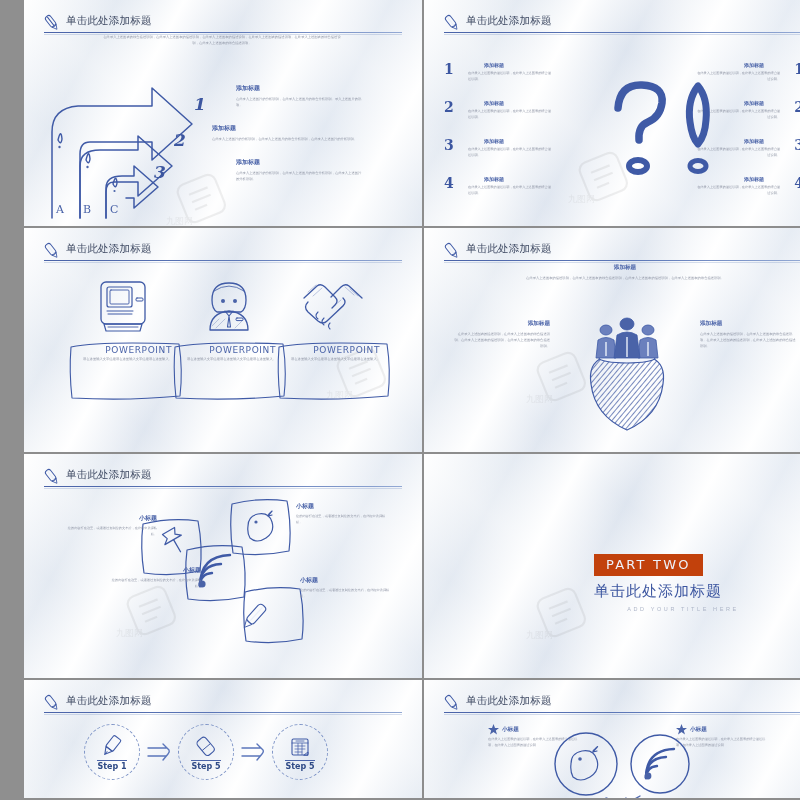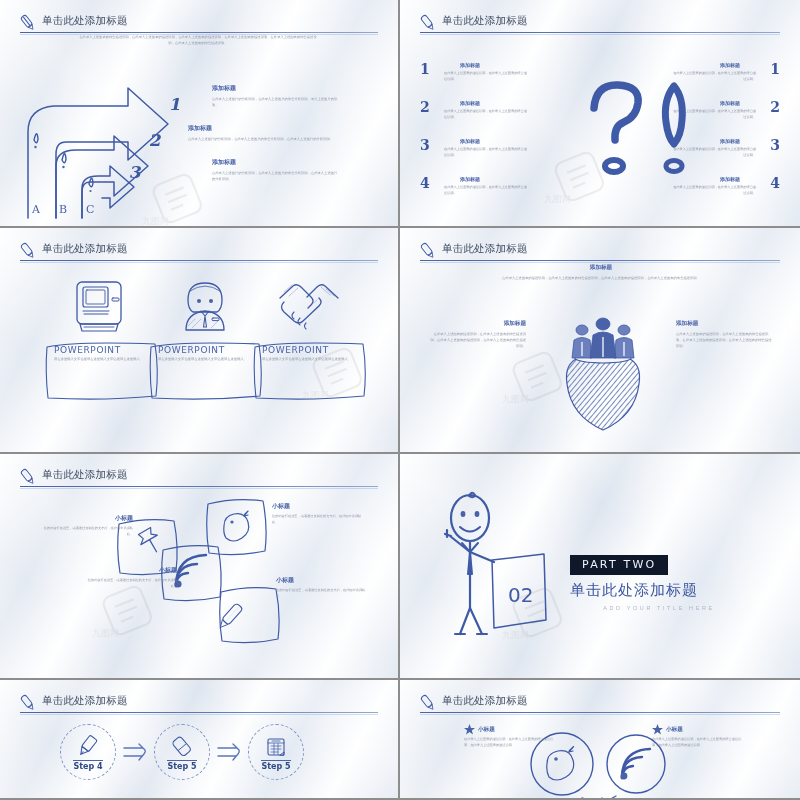--- a/index.html
+++ b/index.html
@@ -7,21 +7,21 @@
   body {
     font-family:"Liberation Sans","DejaVu Sans",sans-serif;
     background:#9a9a9a;
     overflow:hidden;
   }
   .sheet { position:relative; width:800px; height:800px; background:#8f8f8f; }
 
   
   .grid { position:absolute; inset:0; display:grid;
           grid-template-columns:400px 400px;
-          grid-template-rows:228px 226px 226px 120px; }
+          grid-template-rows:228px 226px 226px 120px;margin-left:24px; }
   .slide { position:relative; overflow:hidden;
            background:#f4f6f9;
            border-right:2px solid #8d8d8d;
            border-bottom:2px solid #8d8d8d; }
   .slide:nth-child(2n){ border-right:none; }
   .slide::before{ 
      content:""; position:absolute; inset:0; pointer-events:none;
      background:
        linear-gradient(118deg, rgba(255,255,255,.95) 0%, rgba(222,229,238,.55) 18%, rgba(255,255,255,.98) 31%, rgba(214,222,234,.5) 44%, rgba(255,255,255,.95) 58%, rgba(223,230,240,.6) 71%, rgba(255,255,255,.96) 85%, rgba(218,226,237,.55) 100%),
        linear-gradient(38deg, rgba(255,255,255,.8) 0%, rgba(228,234,243,.45) 22%, rgba(255,255,255,.85) 40%, rgba(225,232,241,.4) 62%, rgba(255,255,255,.9) 80%, rgba(230,236,244,.45) 100%),
@@ -64,21 +64,21 @@
                color:#3c56a0; font-family:"DejaVu Serif",serif; }
   .s2-row .tt{ position:absolute; top:0px; font-size:5px; color:#4a63a8; font-weight:bold; }
   .s2-row .dd{ position:absolute; top:9px; font-size:3.2px; line-height:1.8; color:#8d93a3; width:86px; }
   .s2-col.L .n{ left:2px; } .s2-col.L .tt{ left:42px; } .s2-col.L .dd{ left:26px; }
   .s2-col.R .n{ right:2px; } .s2-col.R .tt{ right:42px; } .s2-col.R .dd{ right:26px; text-align:right; }
   .s2-mid { position:absolute; left:186px; top:74px; width:130px; height:110px; }
 
   
   .s3-col { position:absolute; top:48px; width:114px; }
   .s3-col .ic { height:62px; display:flex; align-items:center; justify-content:center; }
-  .s3-box { position:relative; height:63px; padding:7px 10px 0; text-align:left; }
+  .s3-box { position:relative; height:63px; padding:7px 10px 0; text-align:right; }
   .s3-box .pp { font-size:9px; color:#4a63a8; letter-spacing:.6px; line-height:1.15;
                 font-family:"DejaVu Sans",sans-serif; }
   .s3-box .dd { font-size:3.3px; line-height:1.8; color:#8d93a3; margin-top:2px; }
 
   
   .s4-top { position:absolute; left:96px; top:36px; width:210px; text-align:center; }
   .s4-top .t { font-size:5.6px; color:#4a63a8; font-weight:bold; margin-bottom:3px; }
   .s4-top .d { font-size:3.3px; line-height:1.85; color:#8d93a3; }
   .s4-side { position:absolute; top:92px; width:96px; }
   .s4-side.L { left:30px; text-align:right; }
@@ -89,22 +89,22 @@
 
   
   .s5-art { position:absolute; left:110px; top:42px; width:180px; height:150px; }
   .s5-lab { position:absolute; width:95px; }
   .s5-lab .t { font-size:6px; color:#4a63a8; font-weight:bold; margin-bottom:3px; }
   .s5-lab .d { font-size:3.2px; line-height:1.8; color:#9096a6; }
 
   
   .s6-art { position:absolute; left:36px; top:36px; width:130px; height:140px; }
   .s6-txt { position:absolute; left:170px; top:100px; width:200px; }
-  .s6-part{ display:inline-block; background:#0f172a; color:#eef2fa;
-            font-size:11px; letter-spacing:2.2px; padding:3px 12px 4px;
+  .s6-part{ display:inline-block; background:#c2410c; color:#eef2fa;
+            font-size:13px; letter-spacing:2.2px; padding:3px 12px 4px;
             font-family:"DejaVu Sans",sans-serif; }
   .s6-ttl { font-size:15px; color:#3c56a0; margin-top:6px;
             font-family:"DejaVu Sans",sans-serif; letter-spacing:1px;}
   .s6-en  { font-size:5.5px; color:#aeb6c8; letter-spacing:2.6px; margin-top:5px;
             text-align:center; width:178px; }
 
   
   .s7-wrap { position:absolute; left:60px; top:44px; display:flex; align-items:center; gap:6px; }
   .s7-step { width:56px; height:56px; border:1.4px dashed #7d93c6; border-radius:50%;
              position:relative; display:flex; flex-direction:column;
@@ -535,37 +535,20 @@
                 <path d="M32 18 h20 M32 26 h20 M32 34 h13"></path>
               </g>
         <text x="6" y="52" font-size="9" fill="#6a6a6a" font-family="DejaVu Sans">九图网</text>
             </svg>
     </div>
   </div>
       </div>
 
   <div class="slide">
         <div class="inner">
-    <div class="s6-art">
-      <svg width="130" height="145" viewBox="0 0 130 145">
-        <ellipse class="ink" stroke-width="2.2" cx="34" cy="28" rx="19" ry="23"></ellipse>
-        <path class="ink" stroke-width="2" d="M33 6 q3 -6 6 -1 q-2 4 -6 1z"></path>
-        <ellipse class="inkf" cx="27" cy="24" rx="2.4" ry="3"></ellipse>
-        <ellipse class="inkf" cx="41" cy="24" rx="2.4" ry="3"></ellipse>
-        <path class="ink" stroke-width="2" d="M24 37 q10 9 20 0"></path>
-        <path class="ink" stroke-width="2.2" d="M34 51 L34 118"></path>
-        <path class="ink" stroke-width="2.2" d="M34 62 L14 46 M11 40 l0 7 M9 44 l6 2"></path>
-        <path class="ink" stroke-width="2.2" d="M34 62 L58 72"></path>
-        <path class="ink" stroke-width="2" d="M26 53 l8 9 l8 -9 M34 62 l-2 22 h4z" fill="#dfe6f5"></path>
-        <path class="ink" stroke-width="2.2" d="M34 118 L24 144 M34 118 L46 144"></path>
-        <path class="ink" stroke-width="2" d="M19 144 h10 M41 144 h10"></path>
-        <path class="ink" stroke-width="1.5" d="M56 70 L108 64 L110 130 L58 138 Z" fill="#f3f6fc"></path>
-        <text x="72" y="112" font-size="20" fill="#3f5aa6" font-family="DejaVu Sans">02</text>
-      </svg>
-    </div>
 
     <div class="s6-txt">
       <span class="s6-part">PART  TWO</span>
       <div class="s6-ttl">单击此处添加标题</div>
       <div class="s6-en">ADD YOUR TITLE HERE</div>
     </div>
 
     <div class="wm" style="left:96px;top:132px;">
       <svg width="86" height="56" viewBox="0 0 86 56">
         <g transform="rotate(-22 43 28)" fill="none" stroke="#6a6a6a" stroke-width="2.2">
@@ -599,21 +582,21 @@
       <div class="s7-step">
         <span class="si">
           <svg width="22" height="24" viewBox="0 0 22 24">
                   <g transform="rotate(38 11 12)">
             <rect class="ink" stroke-width="1.1" x="6" y="2" width="9" height="14" rx="1.5" fill="none"></rect>
             <path class="ink" stroke-width="1.1" d="M6.5 16 L10.5 23 L14.5 16 Z"></path>
             <line class="ink" stroke-width=".9" x1="10.5" y1="19.5" x2="10.5" y2="23"></line>
                   </g>
                 </svg>
         </span>
-        <span class="sl">Step 4</span>
+        <span class="sl">Step 1</span>
       </div>
       <span class="s7-arrow">
         <svg width="26" height="20" viewBox="0 0 26 20">
           <path class="ink2" stroke-width="1.4" d="M2 6 h18 M2 14 h18 M17 2 l6 6 q1 2 -1 4 l-5 6"></path>
               </svg>
       </span>
       <div class="s7-step">
         <span class="si">
           <svg width="24" height="24" viewBox="0 0 24 24">
                   <g transform="rotate(-40 12 12)">

